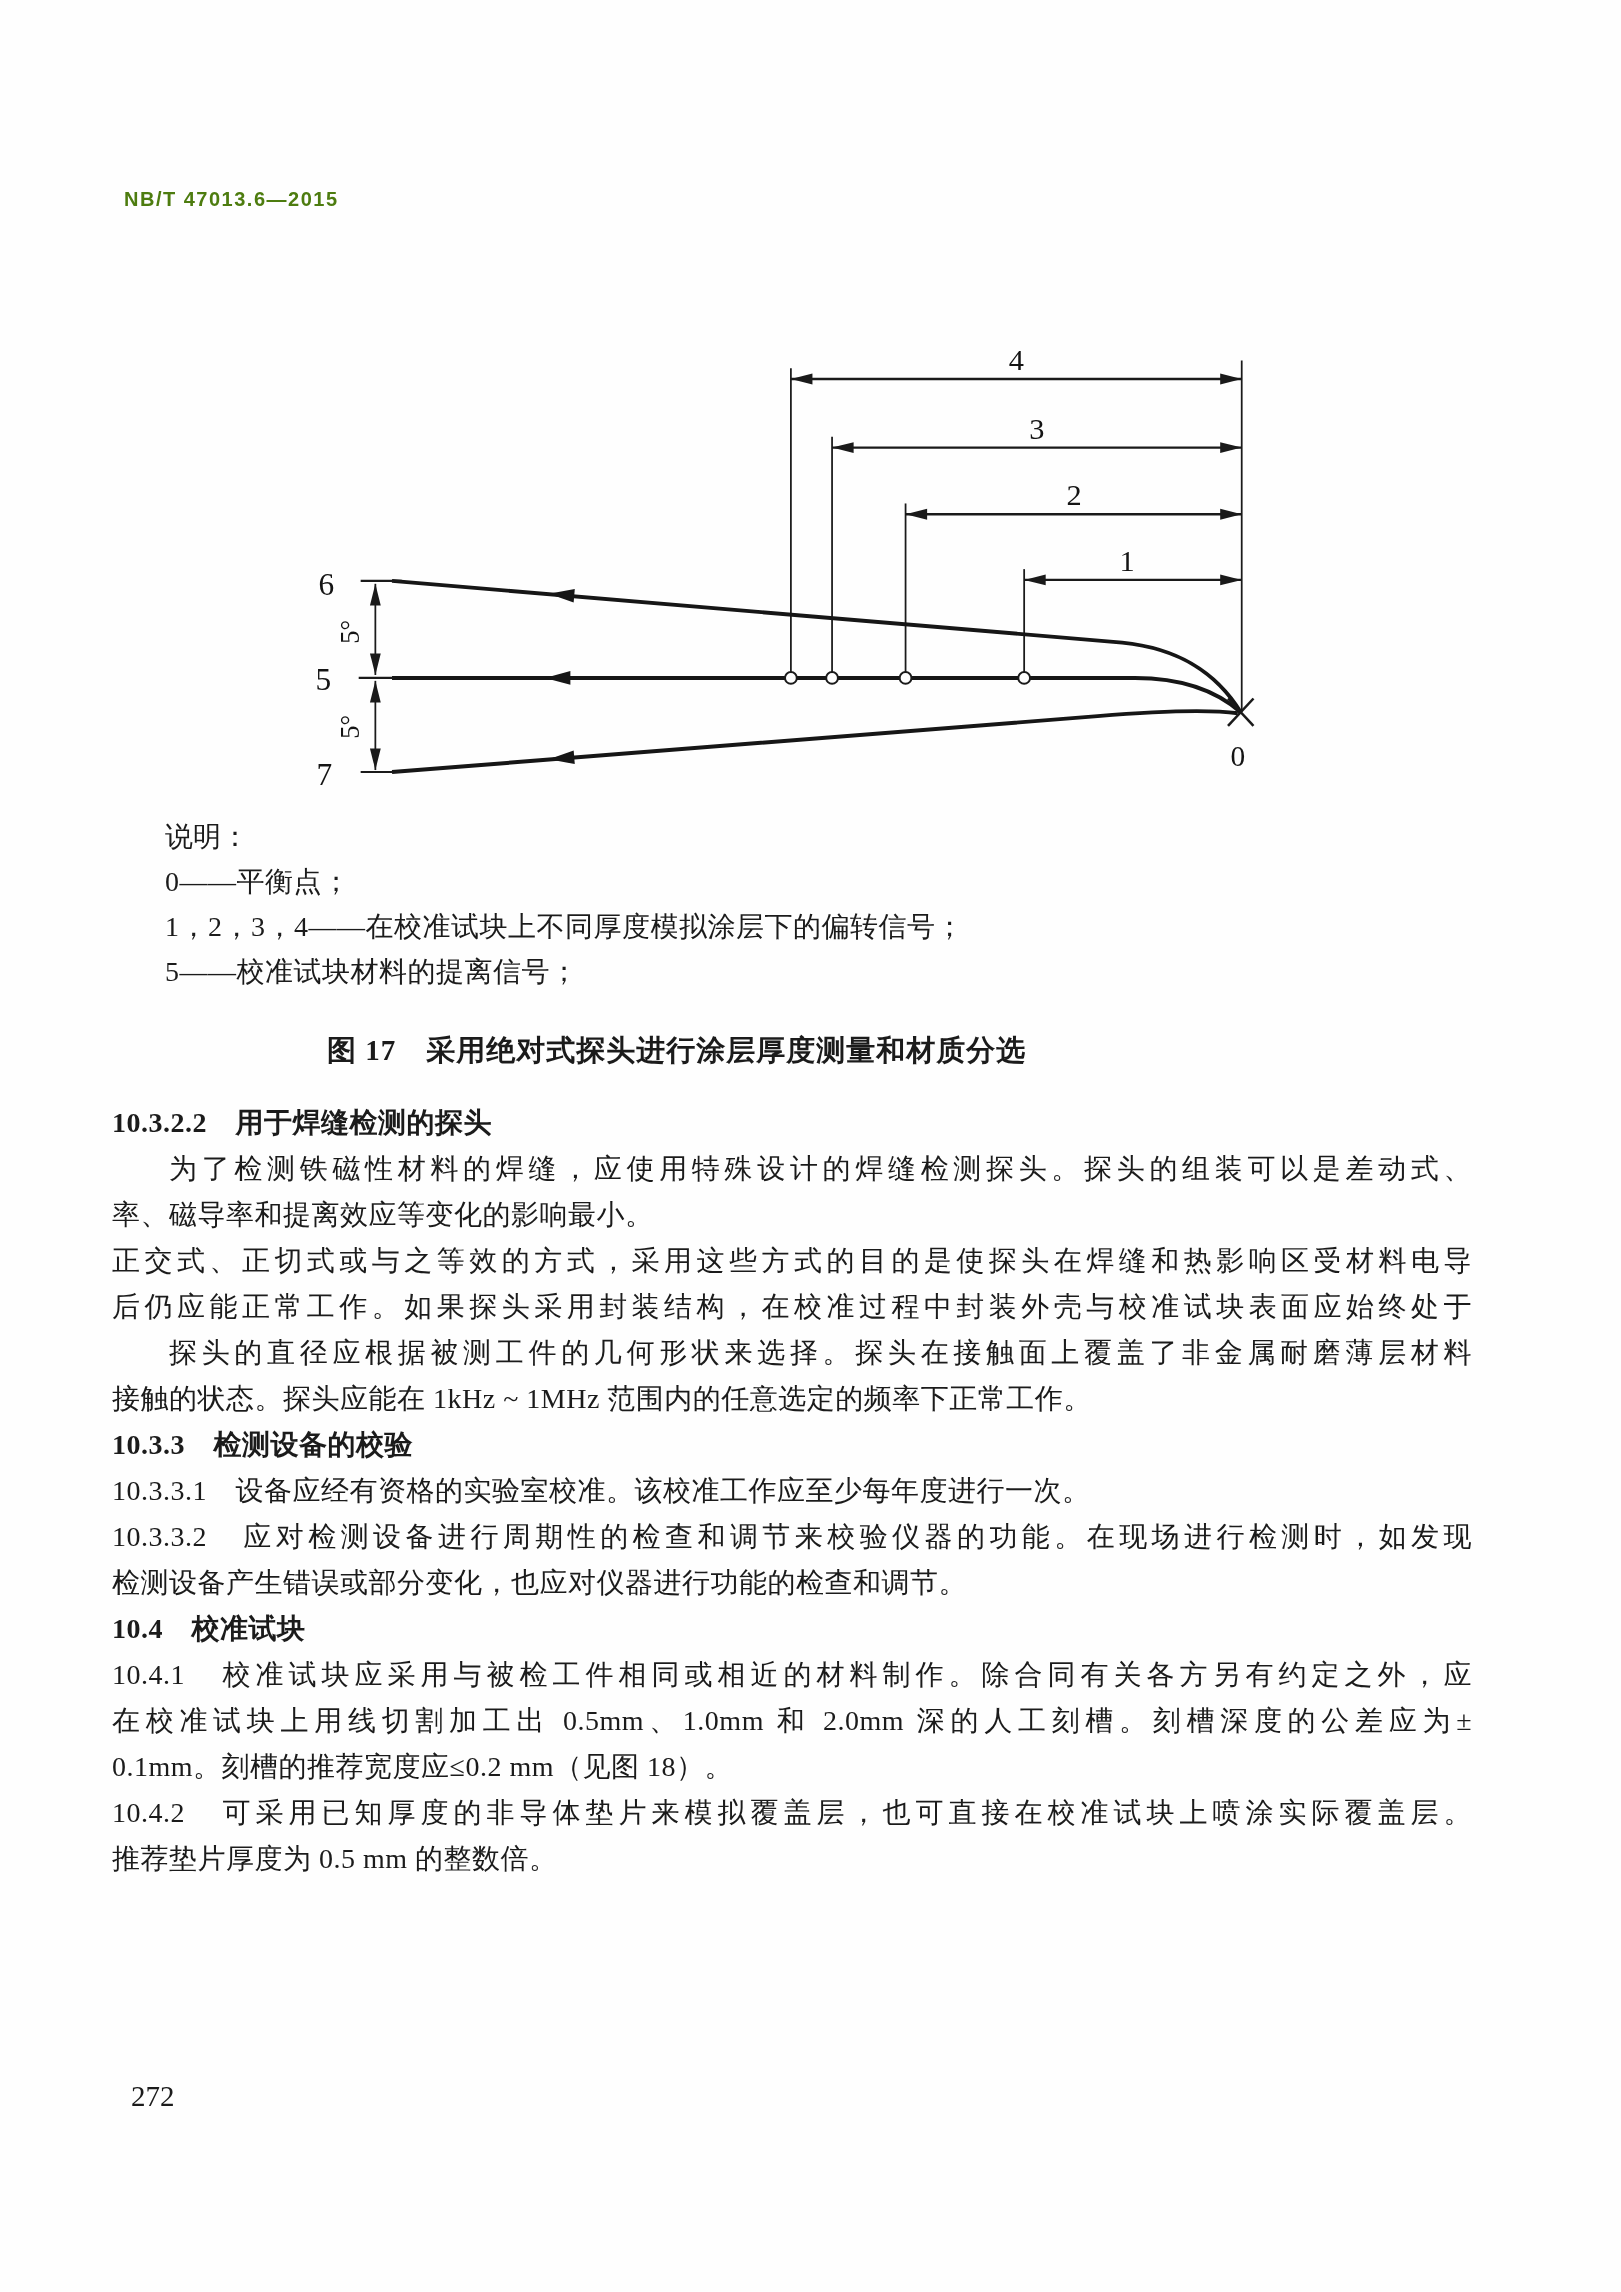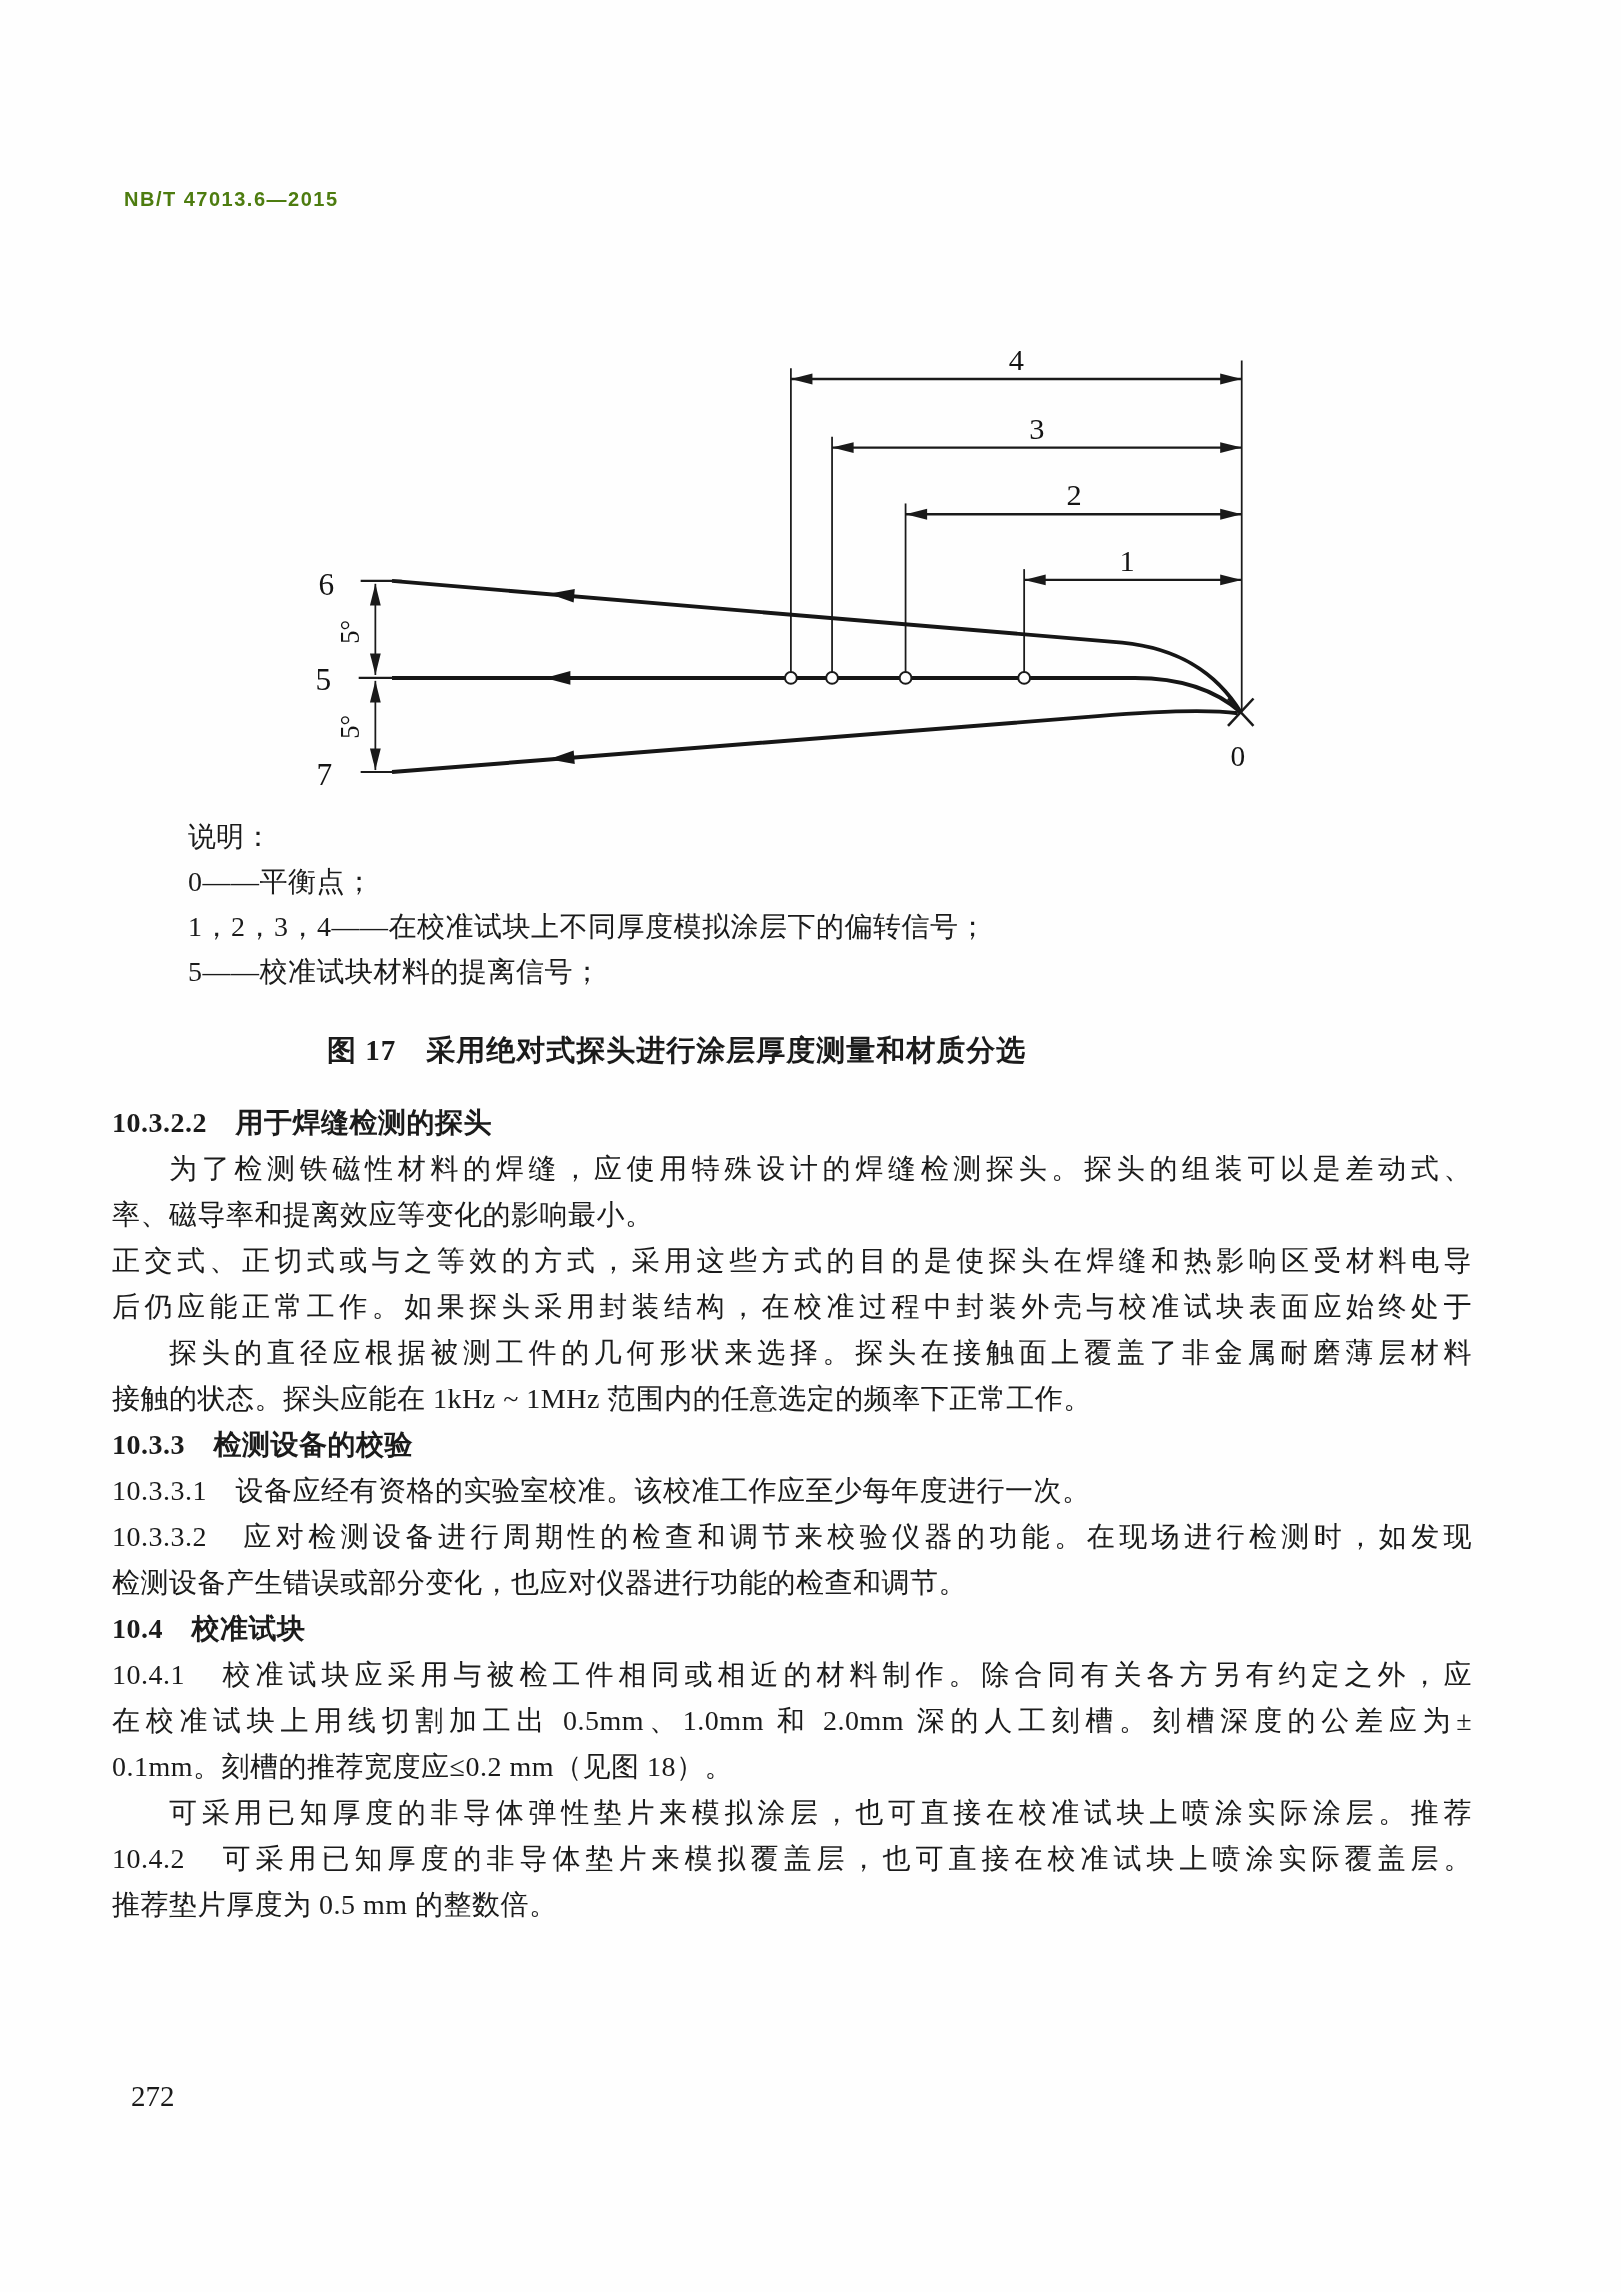--- a/index.html
+++ b/index.html
@@ -14,21 +14,21 @@
   .doc-header {
     position:absolute; left:124px; top:188px;
     font-family:"Liberation Sans","DejaVu Sans",sans-serif;
     font-weight:bold; font-size:20px; letter-spacing:1.5px; color:#4d7c0f;
   }
   svg.figure { position:absolute; left:0; top:323px; width:1621px; height:505px; }
   svg text {
     font-family:"Liberation Serif","DejaVu Serif",serif;
     fill:#141414;
   }
-  .legend { position:absolute; left:165px; top:814px;margin-left:23px; }
+  .legend { position:absolute; left:165px; top:814px; }
   .legend-title { font-size:28px; height:45px; line-height:45px; }
   .legend-item { font-size:28px; height:45px; line-height:45px; letter-spacing:0.5px; }
   .figure-caption {
     position:absolute; left:0; top:1031px; width:1353px;
     text-align:center; font-weight:bold; font-size:29px; letter-spacing:1px;
   }
   .content { position:absolute; left:112px; top:1100px; width:1360px; }
   .line {
     font-size:28px; line-height:46px; height:46px;
     letter-spacing:0.5px; white-space:normal;
@@ -162,21 +162,20 @@
     <div class="line">检测设备产生错误或部分变化，也应对仪器进行功能的检查和调节。</div>
 
     <div class="line heading">10.4　校准试块</div>
 
     <div class="line justify">10.4.1　校准试块应采用与被检工件相同或相近的材料制作。除合同有关各方另有约定之外，应</div>
 
     <div class="line justify">在校准试块上用线切割加工出 0.5mm、1.0mm 和 2.0mm 深的人工刻槽。刻槽深度的公差应为±</div>
 
     <div class="line">0.1mm。刻槽的推荐宽度应≤0.2 mm（见图 18）。</div>
 
-    <div class="line indent justify">可采用已知厚度的非导体弹性垫片来模拟涂层，也可直接在校准试块上喷涂实际涂层。推荐</div>
 
 
     <div class="line justify">10.4.2　可采用已知厚度的非导体垫片来模拟覆盖层，也可直接在校准试块上喷涂实际覆盖层。</div>
 
     <div class="line">推荐垫片厚度为 0.5 mm 的整数倍。</div>
   </div>
 
 <div class="page-number">272</div>
 
 

